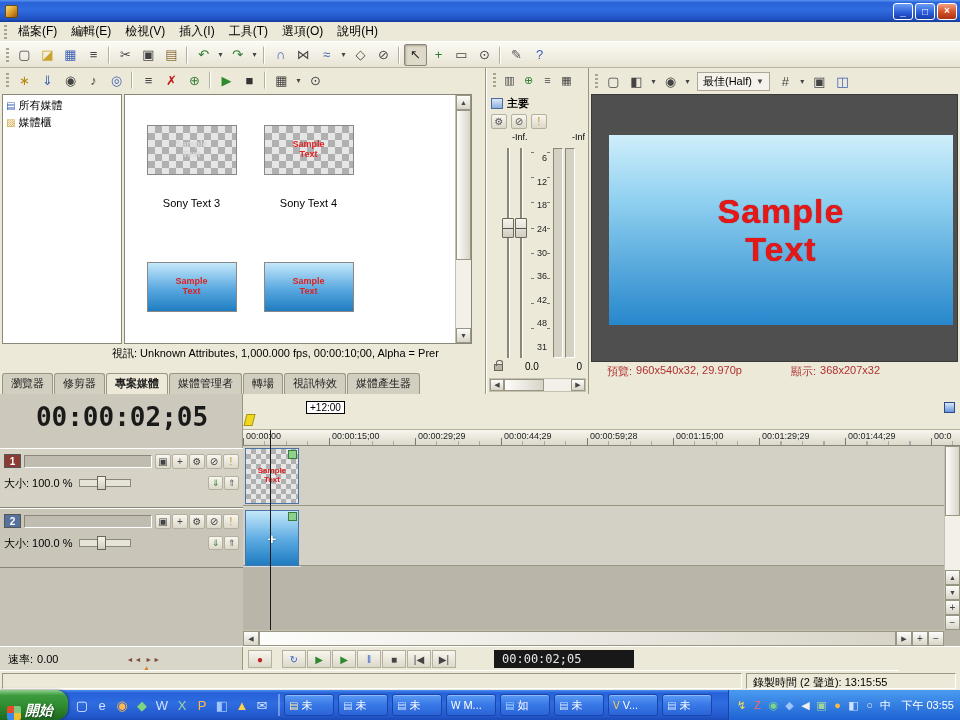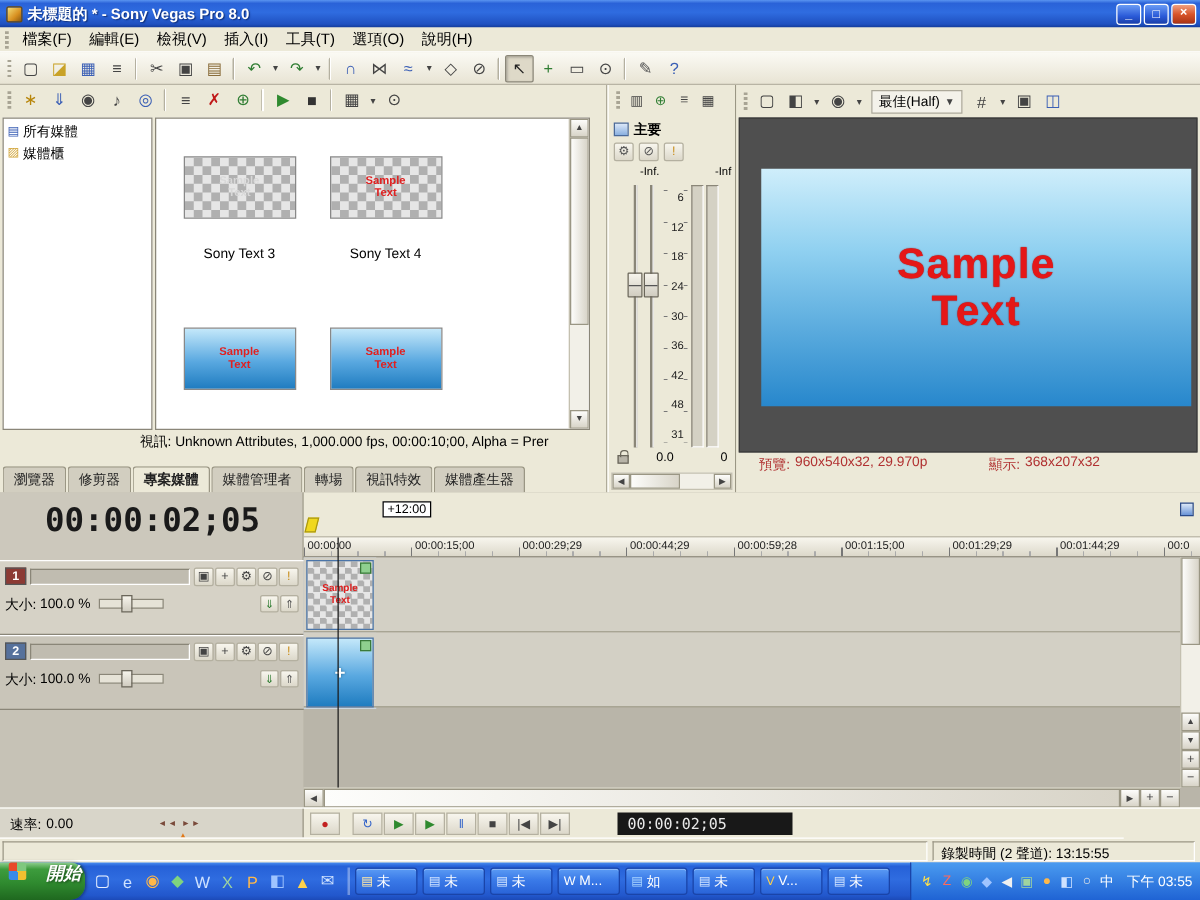--- a/index.html
+++ b/index.html
@@ -186,21 +186,21 @@
 
   
   .statusbar { position:absolute; left:0; top:670px; width:899px; height:20px; background:#ece9d8; border-top:1px solid #fff; }
   .sseg { position:absolute; top:2px; height:16px; border:1px solid; border-color:#9a9684 #fff #fff #9a9684; padding:1px 6px; font-size:11px; white-space:nowrap; }
   .sseg.left { left:2px; width:740px; }
   .sseg.right { left:746px; width:210px; }
 
   
   .taskbar { position:absolute; left:0; top:690px; width:960px; height:30px;
     background:linear-gradient(180deg,#4a8ef0 0%,#2661d8 10%,#2f6ce0 45%,#2257cc 88%,#1c4ab8 100%); display:flex; align-items:center; }
-  .start { width:68px; height:30px; display:flex; align-items:flex-start; gap:16px; padding-left:7px;
+  .start { width:68px; height:30px; display:flex; align-items:flex-end; gap:4px; padding-left:7px;
     background:linear-gradient(180deg,#8fce8f 0%,#3d9c3d 18%,#2f8a2f 55%,#1f681f 100%);
     border-radius:0 12px 12px 0; box-shadow:1px 0 3px rgba(0,0,0,.45);
     color:#fff; font-weight:bold; font-style:italic; font-size:14px; text-shadow:1px 1px 2px #1a4a1a; }
   .start-flag { width:14px; height:14px; border-radius:2px;
     background:conic-gradient(from -90deg,#e84a2a 0 25%,#7fc87f 0 50%,#f0c030 0 75%,#3a8ae8 0 100%); }
   .quick { display:flex; align-items:center; gap:4px; padding:0 6px; }
   .ql { font-size:13px; width:16px; text-align:center; }
   .tb-div { width:2px; height:22px; background:rgba(255,255,255,.35); margin:0 2px; }
   .task-btns { display:flex; align-items:center; }
   .task-btn { width:50px; height:22px; margin:0 2px; display:flex; align-items:center; gap:3px; padding:0 4px;
@@ -213,21 +213,20 @@
   .tray-ico { font-size:11px; width:13px; text-align:center; }
   .tray-clock { color:#fff; font-size:11px; margin-left:auto; white-space:nowrap; }
 </style>
 </head>
 <body>
 
 <div id="root">
 
   <div class="titlebar">
     <span class="app-icon"></span>
-    <span class="title-text">未標題的 * - Sony Vegas Pro 8.0</span>
     <span class="win-btns">
       <span class="wbtn">_</span>
         <span class="wbtn">□</span>
         <span class="wbtn close">×</span>
     </span>
   </div>
 
   <div class="menubar">
     <span class="grip"></span>
     <span style="display:flex">

